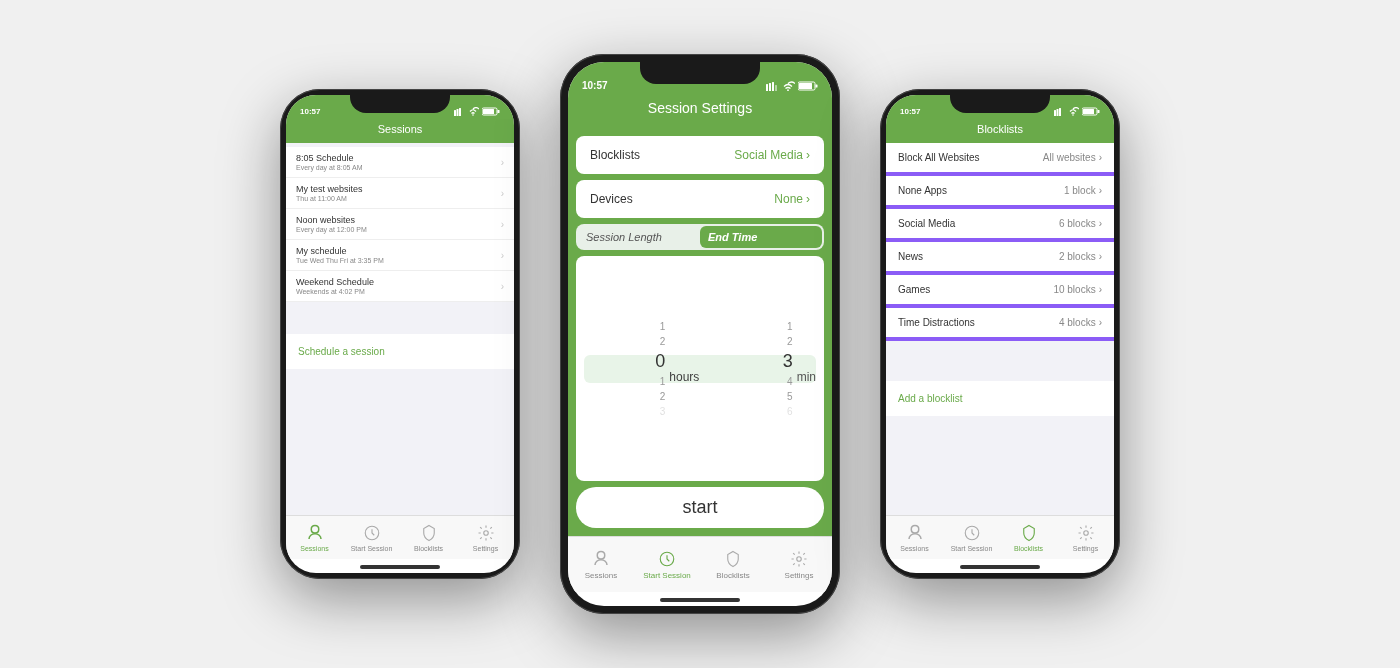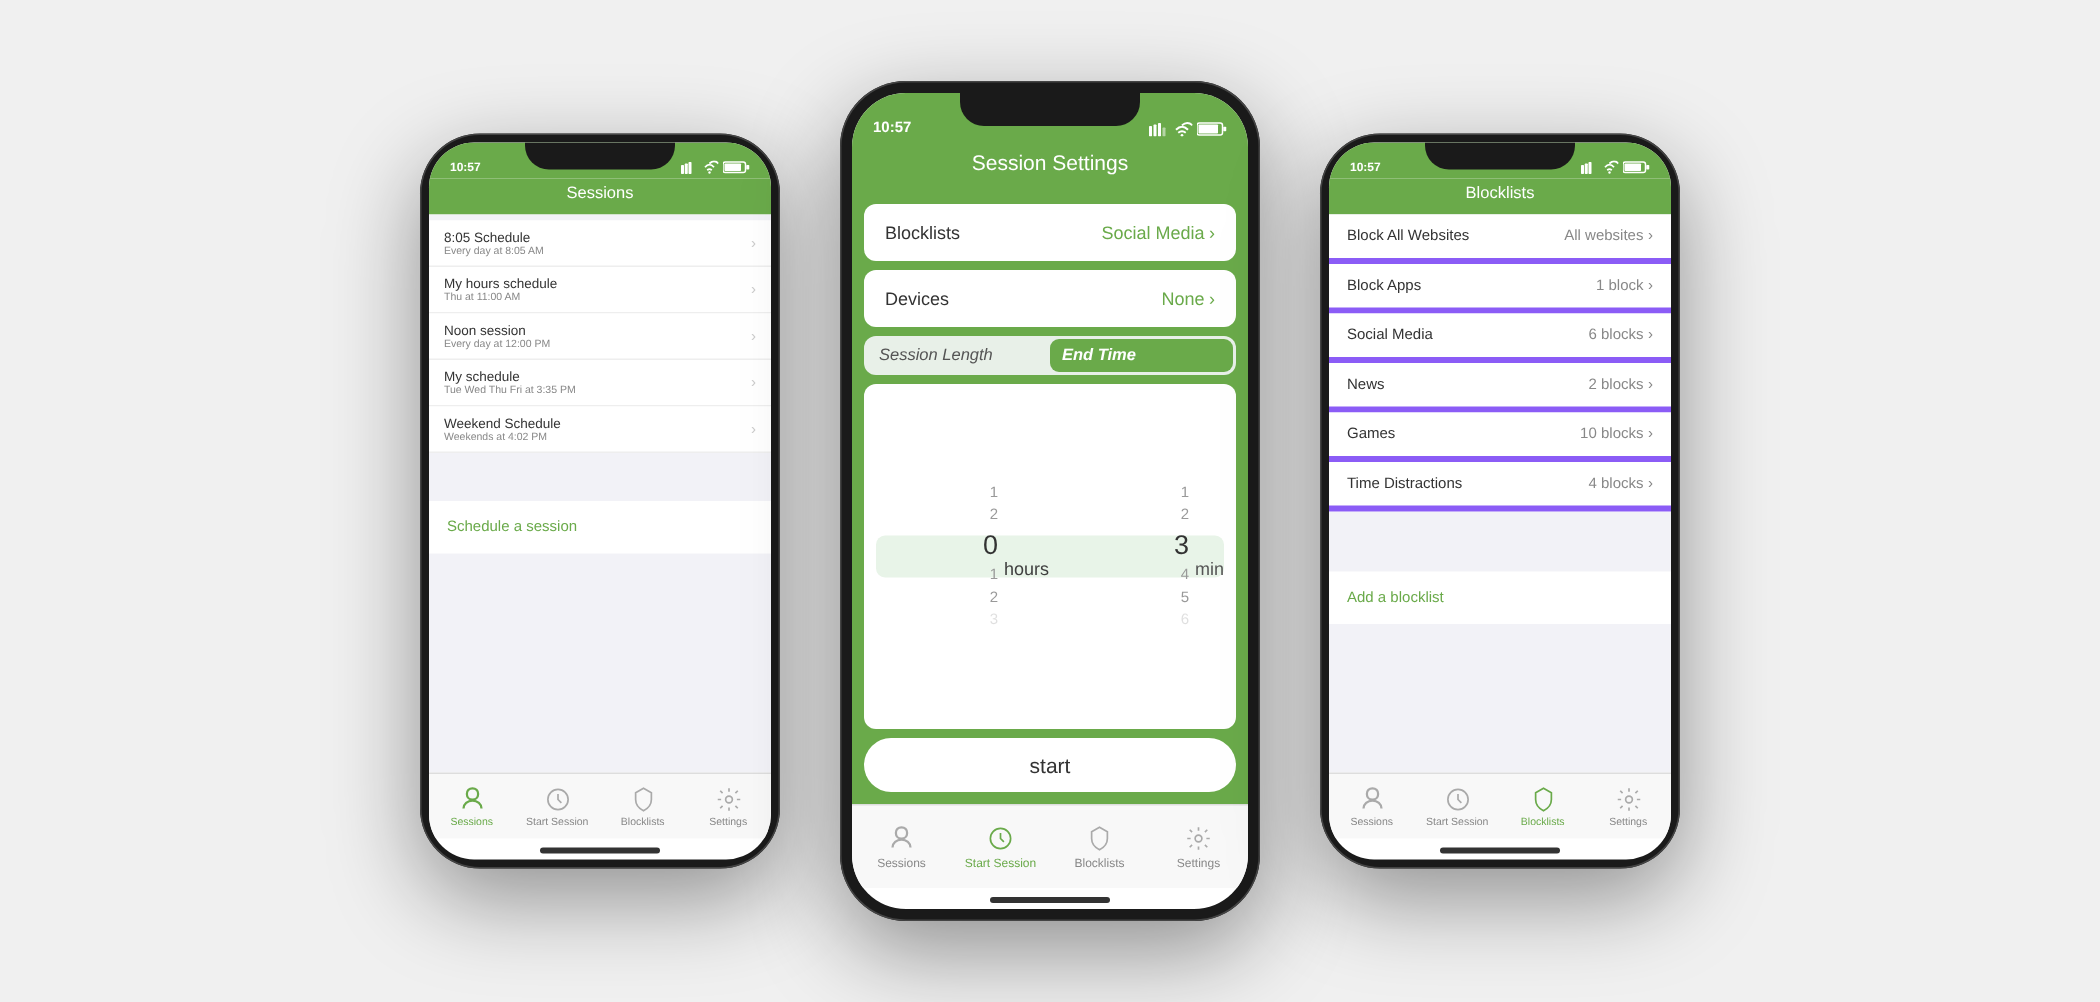--- a/index.html
+++ b/index.html
@@ -407,21 +407,21 @@
     .phone-large .settings-row {
       font-size: 12px;
       padding: 12px 14px;
     }
 
     .phone-large .segment-btn {
       font-size: 11px;
     }
 
     .phone-large .start-btn {
-      font-size: 14px;
+      font-size: 18px;
     }
 
     .home-indicator {
       height: 4px;
       width: 80px;
       background: #333;
       border-radius: 2px;
       margin: 6px auto 4px;
     }
 
@@ -464,28 +464,28 @@
         <div class="list-section">
           <div class="list-item">
             <div class="list-item-text">
               <div class="title">8:05 Schedule</div>
               <div class="subtitle">Every day at 8:05 AM</div>
             </div>
             <span class="chevron">›</span>
           </div>
           <div class="list-item">
             <div class="list-item-text">
-              <div class="title">My hours schedule</div>
+              <div class="title">My test websites</div>
               <div class="subtitle">Thu at 11:00 AM</div>
             </div>
             <span class="chevron">›</span>
           </div>
           <div class="list-item">
             <div class="list-item-text">
-              <div class="title">Noon session</div>
+              <div class="title">Noon websites</div>
               <div class="subtitle">Every day at 12:00 PM</div>
             </div>
             <span class="chevron">›</span>
           </div>
           <div class="list-item">
             <div class="list-item-text">
               <div class="title">My schedule</div>
               <div class="subtitle">Tue Wed Thu Fri at 3:35 PM</div>
             </div>
             <span class="chevron">›</span>
@@ -683,21 +683,21 @@
       <div class="screen-content blocklists-content">
         <div class="list-section">
           <div class="block-list-item">
             <span class="block-item-name">Block All Websites</span>
             <span class="block-item-value">
               <span>All websites</span>
               <span>›</span>
             </span>
           </div>
           <div class="block-list-item">
-            <span class="block-item-name">Block Apps</span>
+            <span class="block-item-name">None Apps</span>
             <span class="block-item-value">
               <span>1 block</span>
               <span>›</span>
             </span>
           </div>
           <div class="block-list-item">
             <span class="block-item-name">Social Media</span>
             <span class="block-item-value">
               <span>6 blocks</span>
               <span>›</span>

